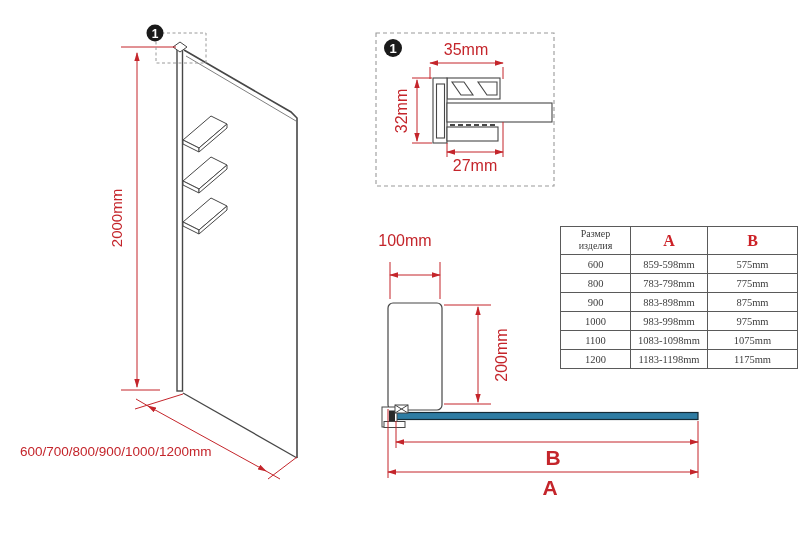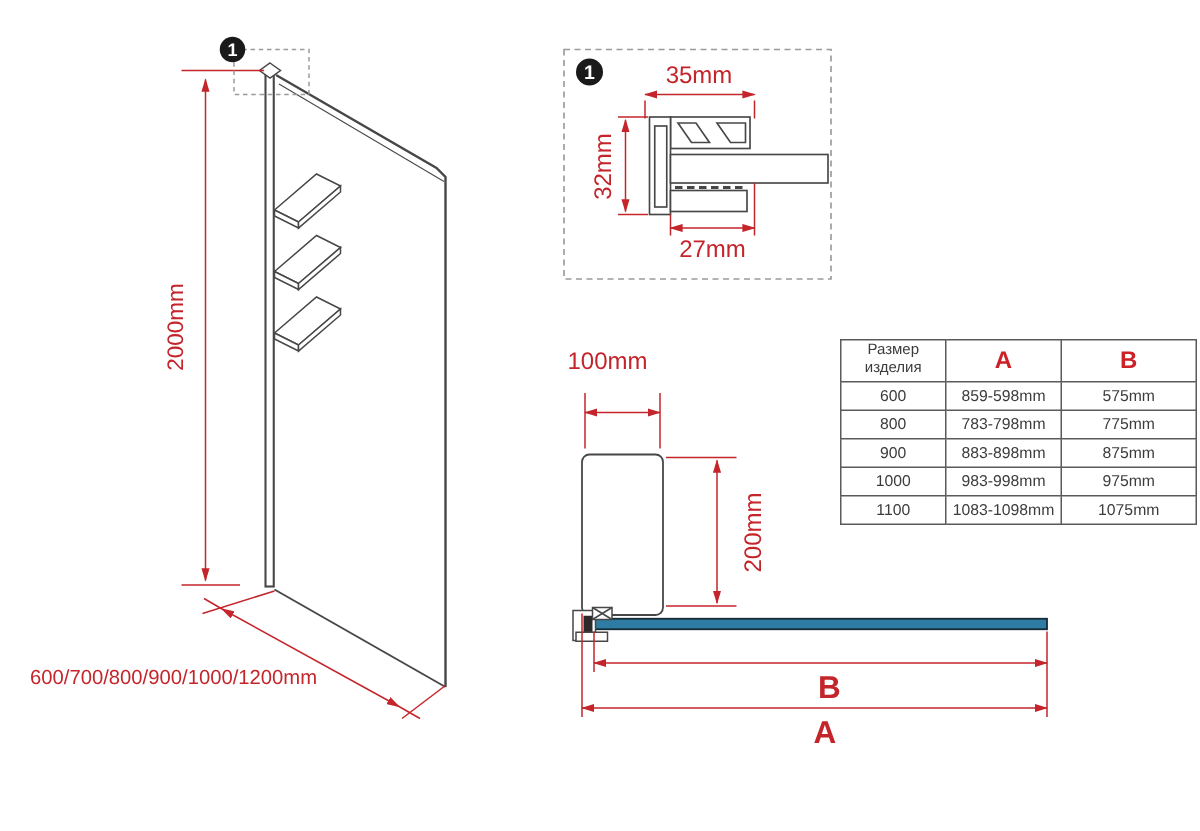--- a/index.html
+++ b/index.html
@@ -3,21 +3,21 @@
 <meta charset="utf-8">
 <style>
   html,body{margin:0;padding:0;background:#ffffff;}
   #stage{position:relative;width:800px;height:554px;background:#ffffff;overflow:hidden;
          font-family:"Liberation Sans",sans-serif;}
   svg{position:absolute;overflow:visible;}
   svg text{font-family:"Liberation Sans",sans-serif;}
   .dim-text{fill:#c4252b;}
   .badge-text{fill:#ffffff;font-weight:bold;}
   
-  #size-table{position:absolute;left:560px;top:226px;border-collapse:collapse;background:#fff;}
+  #size-table{position:absolute;left:560px;top:226px;border-collapse:collapse;background:#fff;font-family:Liberation Serif, serif;}
   #size-table td{border:1px solid #5a5a5a;text-align:center;vertical-align:middle;
                  color:#3c3c3c;padding:0;}
   #size-table td.c-size{width:69px;}
   #size-table td.c-a{width:76px;}
   #size-table td.c-b{width:89px;}
   #size-table tr.hdr td{height:27px;}
   #size-table tr.datarow td{height:18px;font-size:10.5px;text-align:center;}
   .hdr-size{font-size:10px;line-height:1.25;color:#3c3c3c;display:inline-block;width:50px;}
   .hdr-ab{font-size:16px;font-weight:bold;color:#cc2127;}
   #model-title{position:absolute;left:23px;top:507px;font-size:23px;font-weight:bold;
@@ -205,17 +205,22 @@
       <tr class="datarow">
         <td class="c-size">1000</td>
         <td class="c-a">983-998mm</td>
         <td class="c-b">975mm</td>
       </tr>
       <tr class="datarow">
         <td class="c-size">1100</td>
         <td class="c-a">1083-1098mm</td>
         <td class="c-b">1075mm</td>
       </tr>
+      <tr class="datarow">
+        <td class="c-size">1200</td>
+        <td class="c-a">1183-1198mm</td>
+        <td class="c-b">1175mm</td>
+      </tr>
     </tbody>
   </table>
 
 
 </div>
 
 </body></html>

